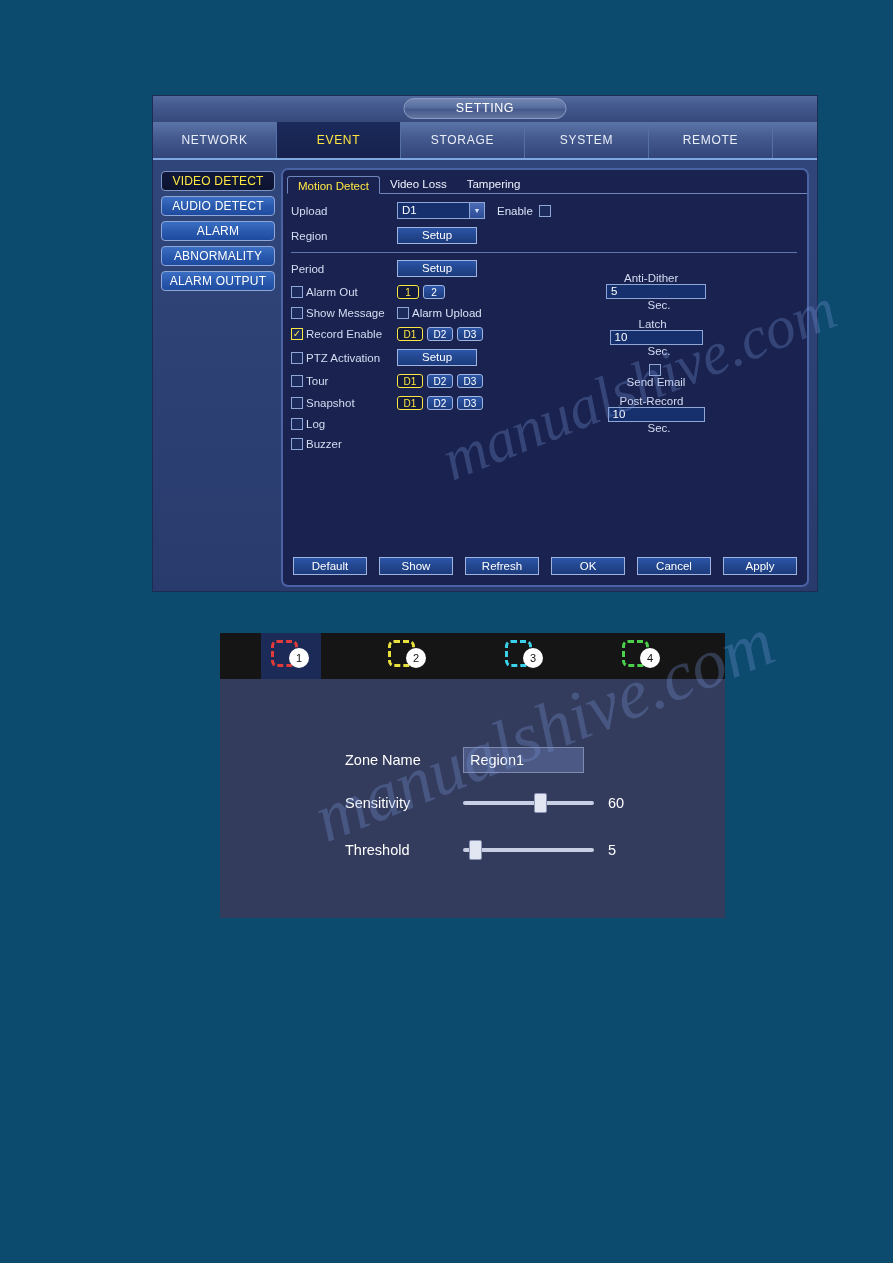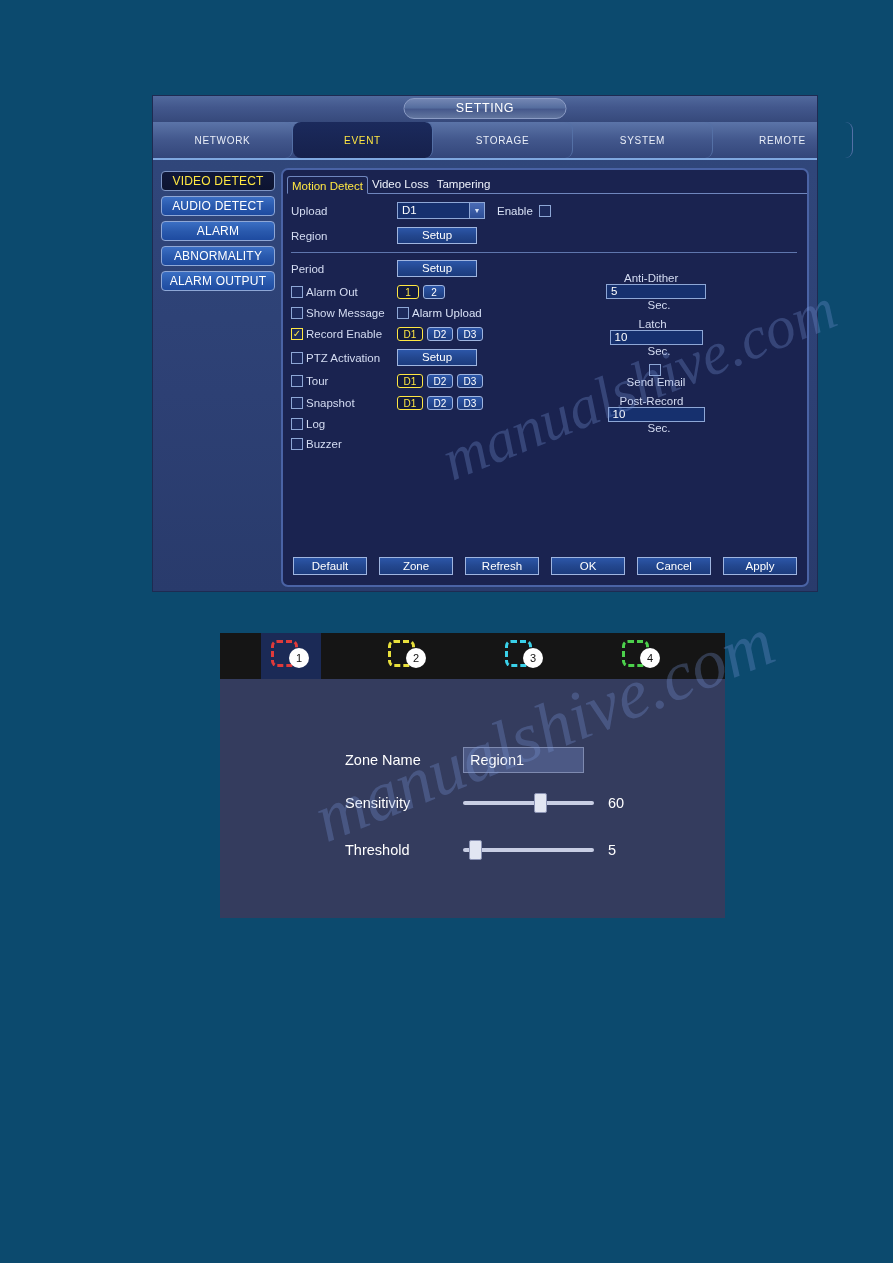--- a/index.html
+++ b/index.html
@@ -56,30 +56,29 @@
 
   .tabs-row {
     position: relative;
     height: 36px;
     display: flex;
     background: linear-gradient(to bottom, #5b74a8 0%, #42578c 50%, #33467a 100%);
     border-bottom: 2px solid #7fa8e0;
   }
   .tab {
     flex: 0 0 auto;
-    width: 140px;
+    width: 124px;
     color: #e9eef8;
-    font-size: 10px;
+    font-size: 12px;
     letter-spacing: 0.7px;
     display: flex;
     align-items: center;
     justify-content: center;
     border-right: 1px solid #5470a6;
     box-sizing: border-box;
-    border-radius: 8px;
   }
   .tab.active {
     background: linear-gradient(to bottom, #1b2a5c 0%, #16214c 100%);
     color: #ffe742;
   }
 
   .body-area {
     position: relative;
     padding: 8px 6px 6px 6px;
     display: flex;
@@ -129,21 +128,21 @@
   .sub-tabs {
     position: relative;
     height: 19px;
     margin: 4px 0 0 4px;
     display: flex;
     align-items: flex-end;
     border-bottom: 1px solid #6f86bd;
   }
   .sub-tab {
     height: 18px;
-    padding: 0 4px;
+    padding: 0 10px;
     font-size: 11.5px;
     color: #eef2fb;
     line-height: 18px;
     box-sizing: border-box;
   }
   .sub-tab.active {
     background: #1a2350;
     color: #ffe742;
     border: 1px solid #6f86bd;
     border-bottom: 1px solid #1a2350;
@@ -544,21 +543,21 @@
               <span style="width:73px;">Post-Record</span>
               <span class="txt" style="width:97px;">10</span>
               <span style="margin-left:6px;">Sec.</span>
             </div>
           </div>
 
         </div>
 
         <div class="btn-row" id="bottom-buttons">
             <div class="btn btn-bottom">Default</div>
-            <div class="btn btn-bottom">Zone</div>
+            <div class="btn btn-bottom">Show</div>
             <div class="btn btn-bottom">Refresh</div>
             <div class="btn btn-bottom">OK</div>
             <div class="btn btn-bottom">Cancel</div>
             <div class="btn btn-bottom">Apply</div>
           </div>
       </div>
     </div>
   </div>
 
   <div id="zone-panel">

